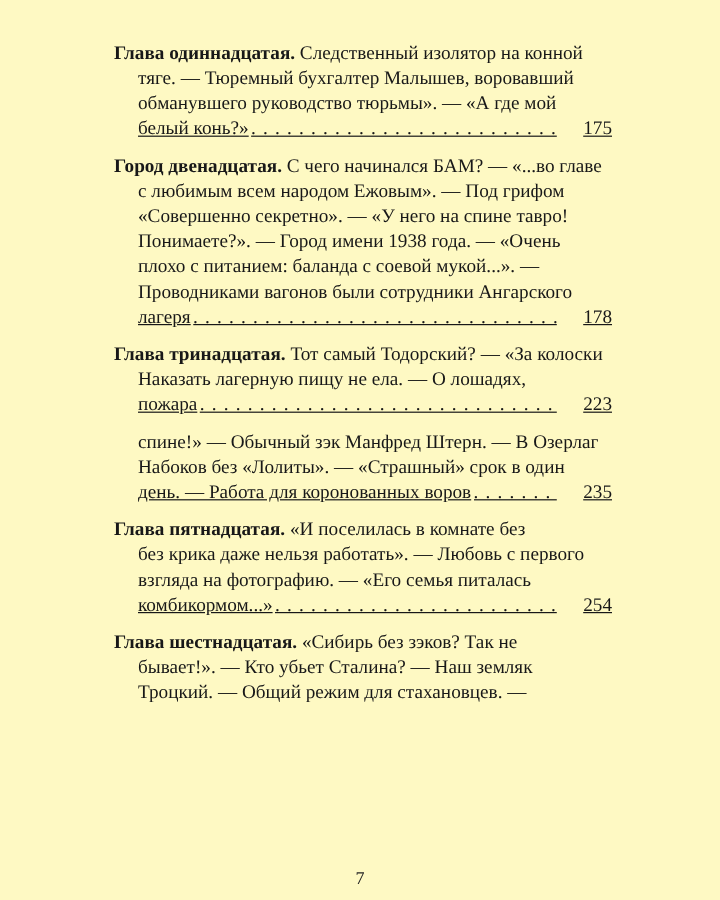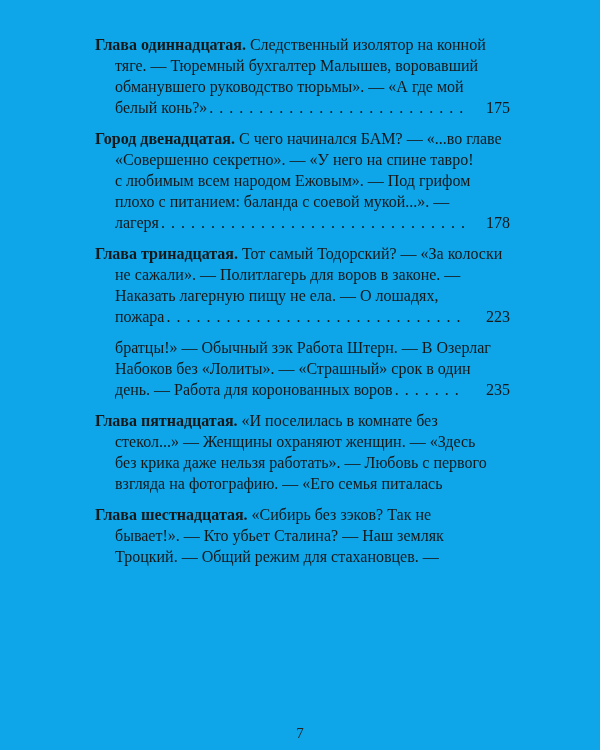--- a/index.html
+++ b/index.html
@@ -4,21 +4,21 @@
 <style>
   html, body {
     margin: 0;
     padding: 0;
     background: #ffffff;
   }
   .page {
     position: relative;
     width: 600px;
     height: 750px;
-    background: #0ea5e9;
+    background: #fef9c3;
     color: #181818;
     font-family: "Liberation Serif", "DejaVu Serif", serif;
     overflow: hidden;
   }
   .toc {
     position: absolute;
     left: 95px;
     top: 34px;
     width: 415px;
   }
@@ -32,20 +32,21 @@
   }
   .line.cont {
     margin-left: 20px;
   }
   .ttl {
     font-weight: bold;
   }
   .lastline {
     display: flex;
     align-items: baseline;
+    text-decoration: underline;
   }
   .lastline .txt {
     flex: 0 0 auto;
   }
   .dots {
     flex: 1 1 auto;
     overflow: hidden;
     white-space: nowrap;
     margin: 0 2px;
   }
@@ -86,62 +87,67 @@
         <span class="dots"></span>
         <span class="pg">175</span>
       </div>
     </div>
 
     <div class="entry">
       <div class="line first">
         <span class="ttl">Город двенадцатая.</span>
         <span>С чего начинался БАМ? — «...во главе</span>
       </div>
+      <div class="line cont">с любимым всем народом Ежовым». — Под грифом</div>
       <div class="line cont">«Совершенно секретно». — «У него на спине тавро!</div>
-      <div class="line cont">с любимым всем народом Ежовым». — Под грифом</div>
+      <div class="line cont">Понимаете?». — Город имени 1938 года. — «Очень</div>
       <div class="line cont">плохо с питанием: баланда с соевой мукой...». —</div>
+      <div class="line cont">Проводниками вагонов были сотрудники Ангарского</div>
       <div class="line cont lastline">
         <span class="txt">лагеря</span>
         <span class="dots"></span>
         <span class="pg">178</span>
       </div>
     </div>
 
     <div class="entry">
       <div class="line first">
         <span class="ttl">Глава тринадцатая.</span>
         <span>Тот самый Тодорский? — «За колоски</span>
       </div>
-      <div class="line cont">не сажали». — Политлагерь для воров в законе. —</div>
       <div class="line cont">Наказать лагерную пищу не ела. — О лошадях,</div>
       <div class="line cont lastline">
         <span class="txt">пожара</span>
         <span class="dots"></span>
         <span class="pg">223</span>
       </div>
     </div>
 
     <div class="entry">
-      <div class="line cont">братцы!» — Обычный зэк Работа Штерн. — В Озерлаг</div>
+      <div class="line cont">спине!» — Обычный зэк Манфред Штерн. — В Озерлаг</div>
       <div class="line cont">Набоков без «Лолиты». — «Страшный» срок в один</div>
       <div class="line cont lastline">
         <span class="txt">день. — Работа для коронованных воров</span>
         <span class="dots"></span>
         <span class="pg">235</span>
       </div>
     </div>
 
     <div class="entry">
       <div class="line first">
         <span class="ttl">Глава пятнадцатая.</span>
         <span>«И поселилась в комнате без</span>
       </div>
-      <div class="line cont">стекол...» — Женщины охраняют женщин. — «Здесь</div>
       <div class="line cont">без крика даже нельзя работать». — Любовь с первого</div>
       <div class="line cont">взгляда на фотографию. — «Его семья питалась</div>
+      <div class="line cont lastline">
+        <span class="txt">комбикормом...»</span>
+        <span class="dots"></span>
+        <span class="pg">254</span>
+      </div>
     </div>
 
     <div class="entry">
       <div class="line first">
         <span class="ttl">Глава шестнадцатая.</span>
         <span>«Сибирь без зэков? Так не</span>
       </div>
       <div class="line cont">бывает!». — Кто убьет Сталина? — Наш земляк</div>
       <div class="line cont">Троцкий. — Общий режим для стахановцев. —</div>
     </div>

